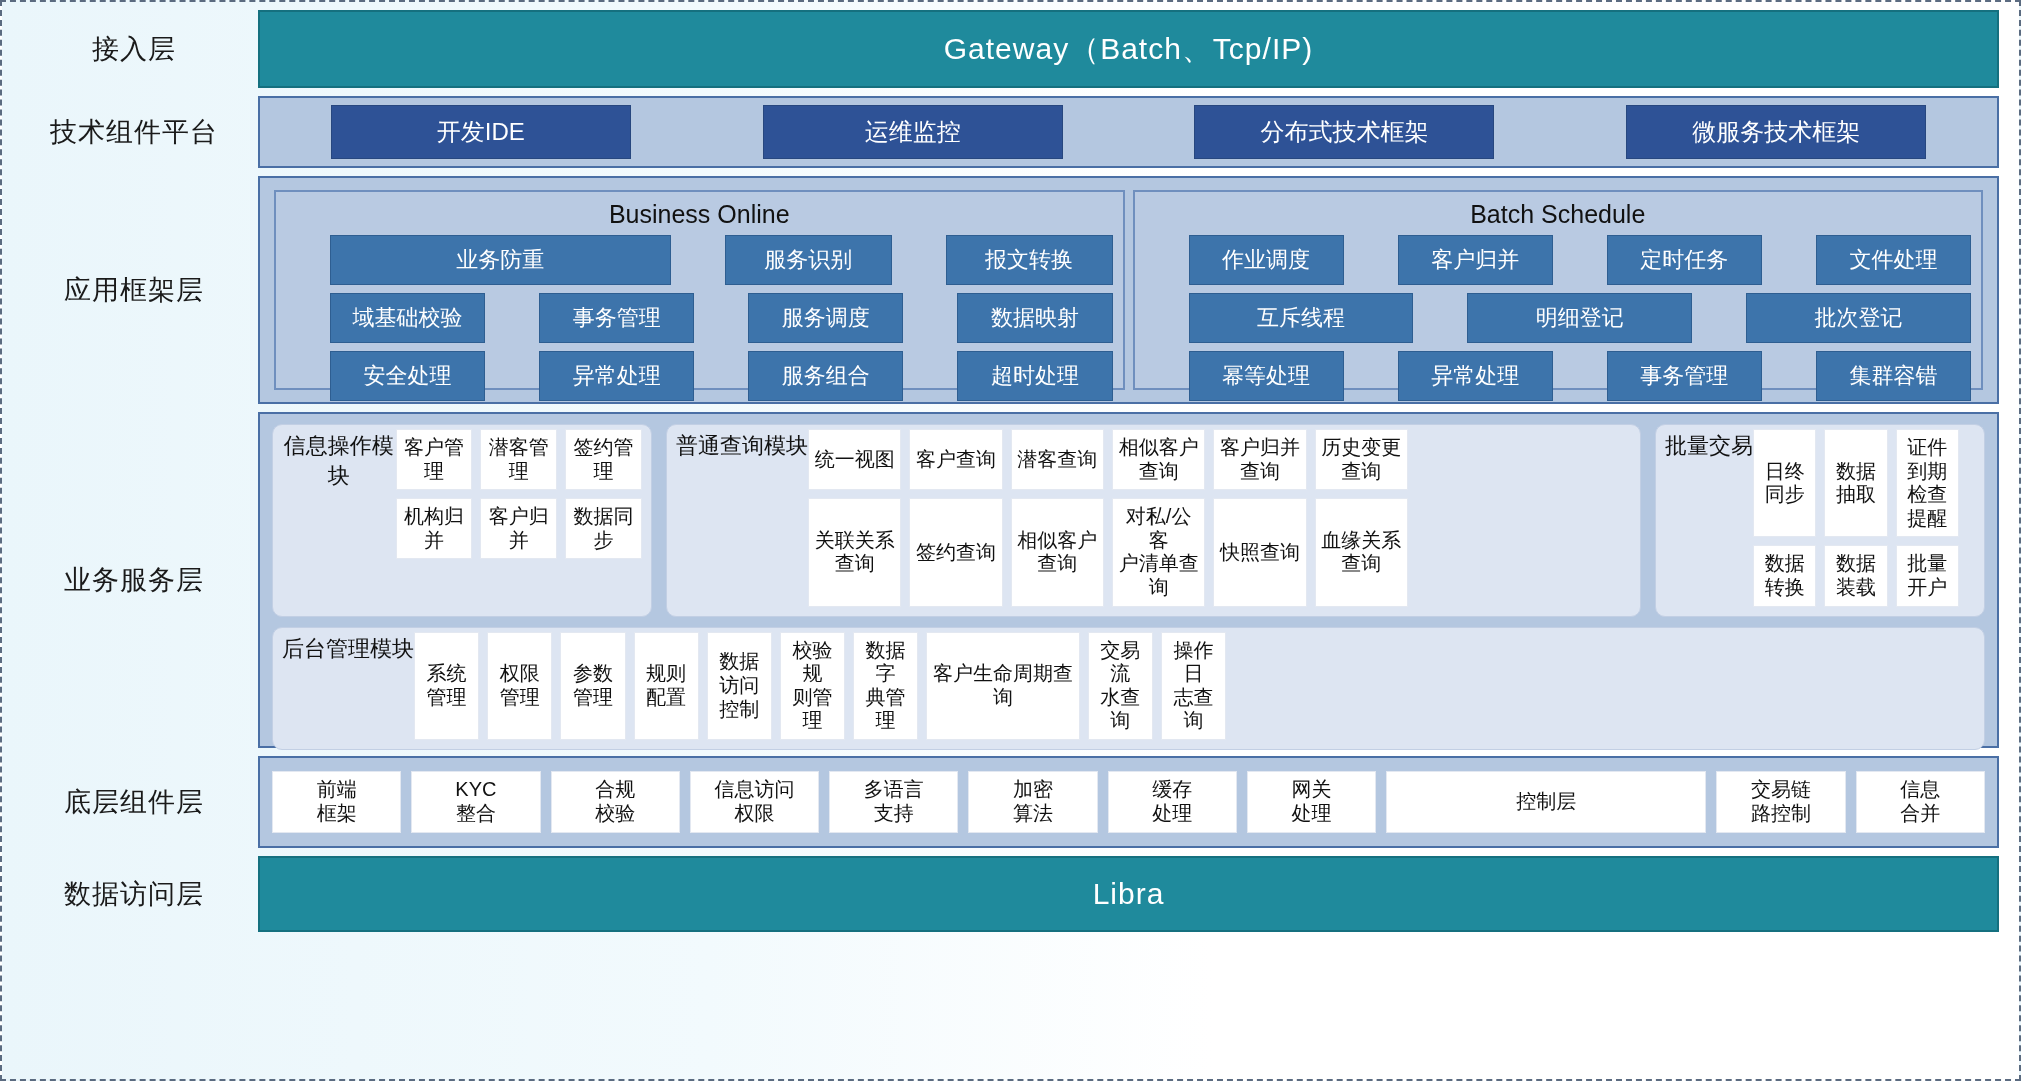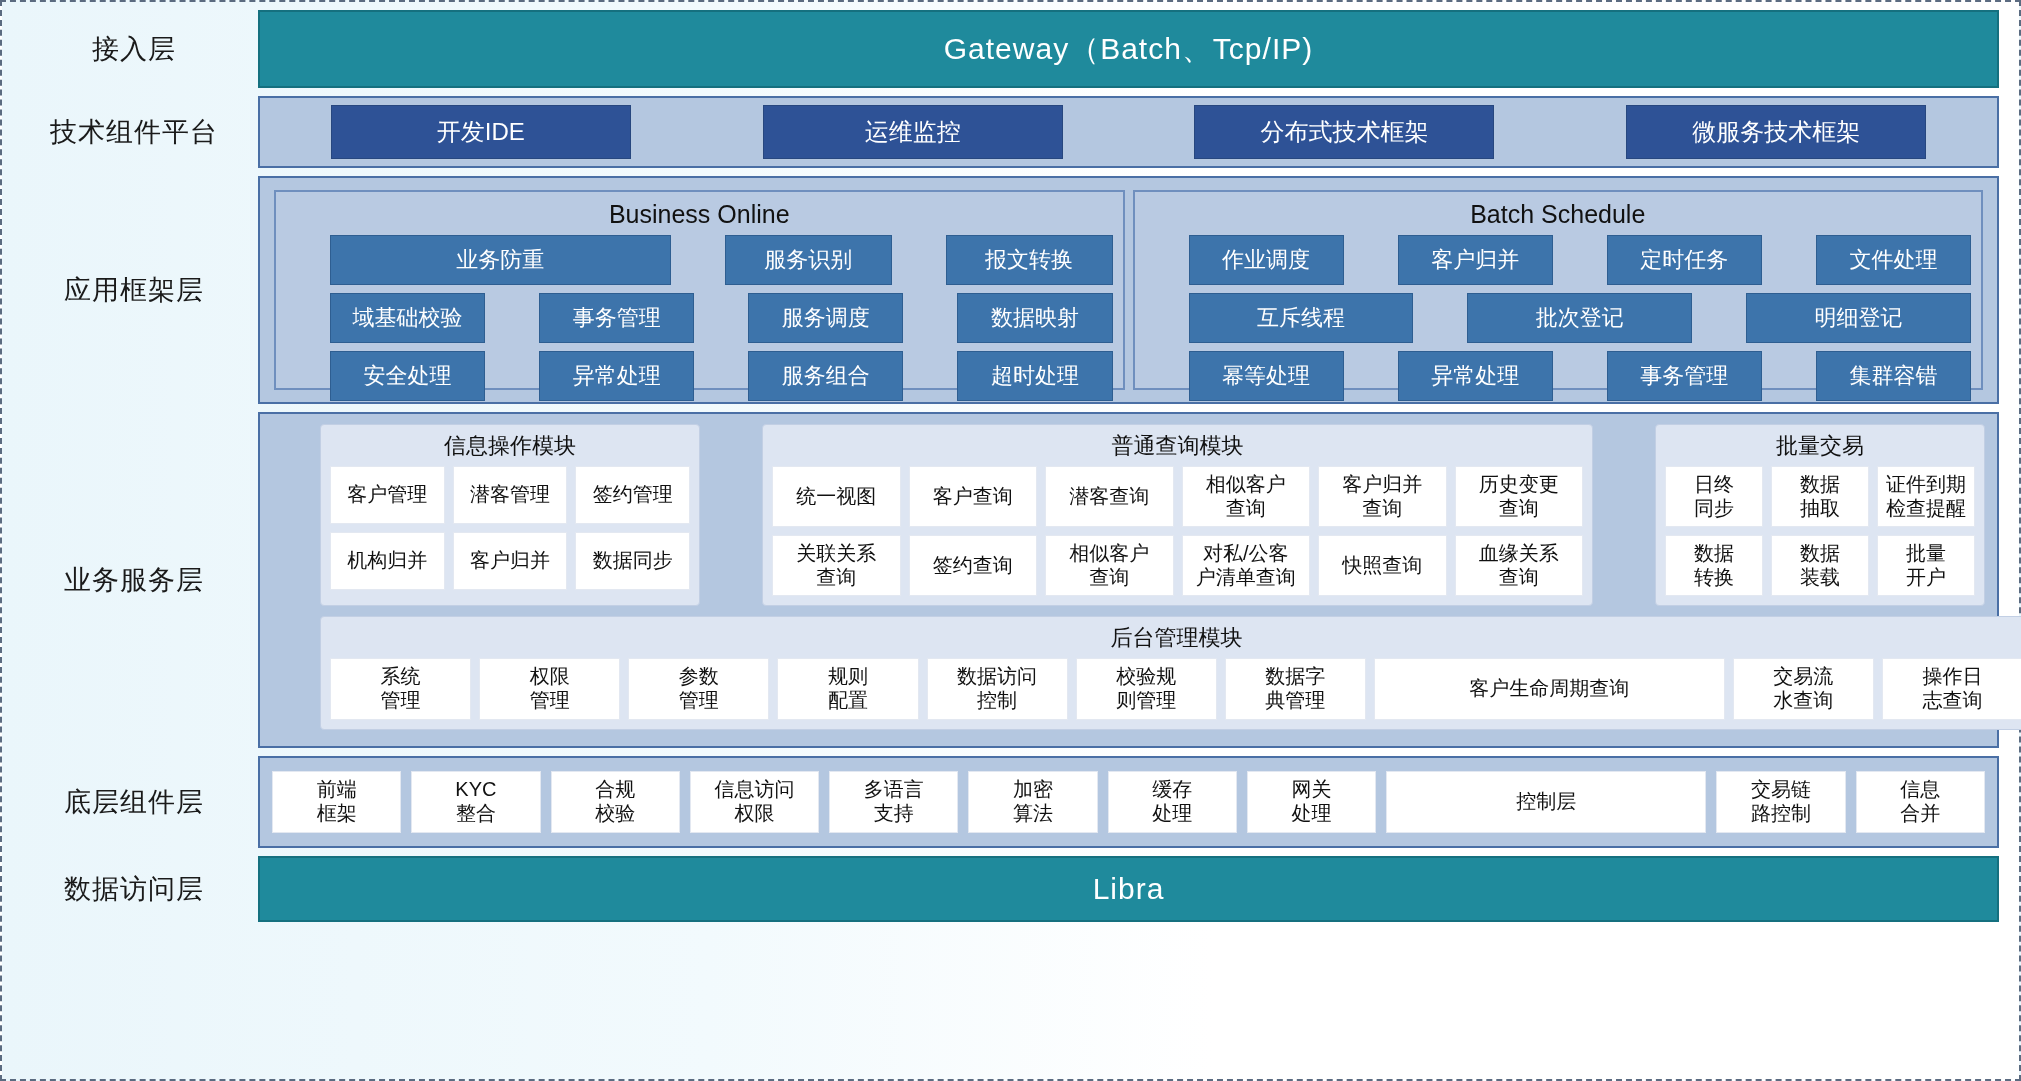--- a/index.html
+++ b/index.html
@@ -116,25 +116,24 @@
     border: 2px solid #4a6fa5;
     padding: 10px 12px;
     display: flex;
     flex-direction: column;
     gap: 10px;
   }
   .svc-top { display: flex; gap: 14px; }
   .svc-module {
     background: #dde5f2;
     border: 1px solid #c2cfe4;
-    border-radius: 4px;
+    border-radius: 10px;
     padding: 4px 9px 9px 9px;
     display: flex;
-    flex-direction: column;
-    margin-left: 48px;
+    flex-direction: row;
   }
   .module-title {
     text-align: center;
     font-size: 22px;
     color: #111;
     padding: 2px 0 5px 0;
   }
   .white-row { display: flex; gap: 8px; }
   .white-rows { display: flex; flex-direction: column; gap: 8px; }
   .white-cell {
@@ -230,22 +229,22 @@
             <div class="group-title-en">Batch Schedule</div>
             <div class="grid-rows">
               <div class="grid-row">
                 <div class="blue-cell">作业调度</div>
                 <div class="blue-cell">客户归并</div>
                 <div class="blue-cell">定时任务</div>
                 <div class="blue-cell">文件处理</div>
               </div>
               <div class="grid-row">
                 <div class="blue-cell">互斥线程</div>
+                <div class="blue-cell">明细登记</div>
                 <div class="blue-cell">批次登记</div>
-                <div class="blue-cell">明细登记</div>
               </div>
               <div class="grid-row">
                 <div class="blue-cell">幂等处理</div>
                 <div class="blue-cell">异常处理</div>
                 <div class="blue-cell">事务管理</div>
                 <div class="blue-cell">集群容错</div>
               </div>
             </div>
           </div>
         </div>
@@ -346,20 +345,20 @@
           <div class="white-cell">网关<br>处理</div>
           <div class="white-cell wide">控制层</div>
           <div class="white-cell">交易链<br>路控制</div>
           <div class="white-cell">信息<br>合并</div>
         </div>
     </div>
   </div>
 
   <div class="gap-s"></div>
 
-  <div class="layer-row" style="height:66px;">
+  <div class="layer-row" style="height:76px;">
     <div class="layer-label">数据访问层</div>
     <div class="layer-body">
       <div class="teal-banner">Libra</div>
     </div>
   </div>
 
 </div>
 
 </body></html>

